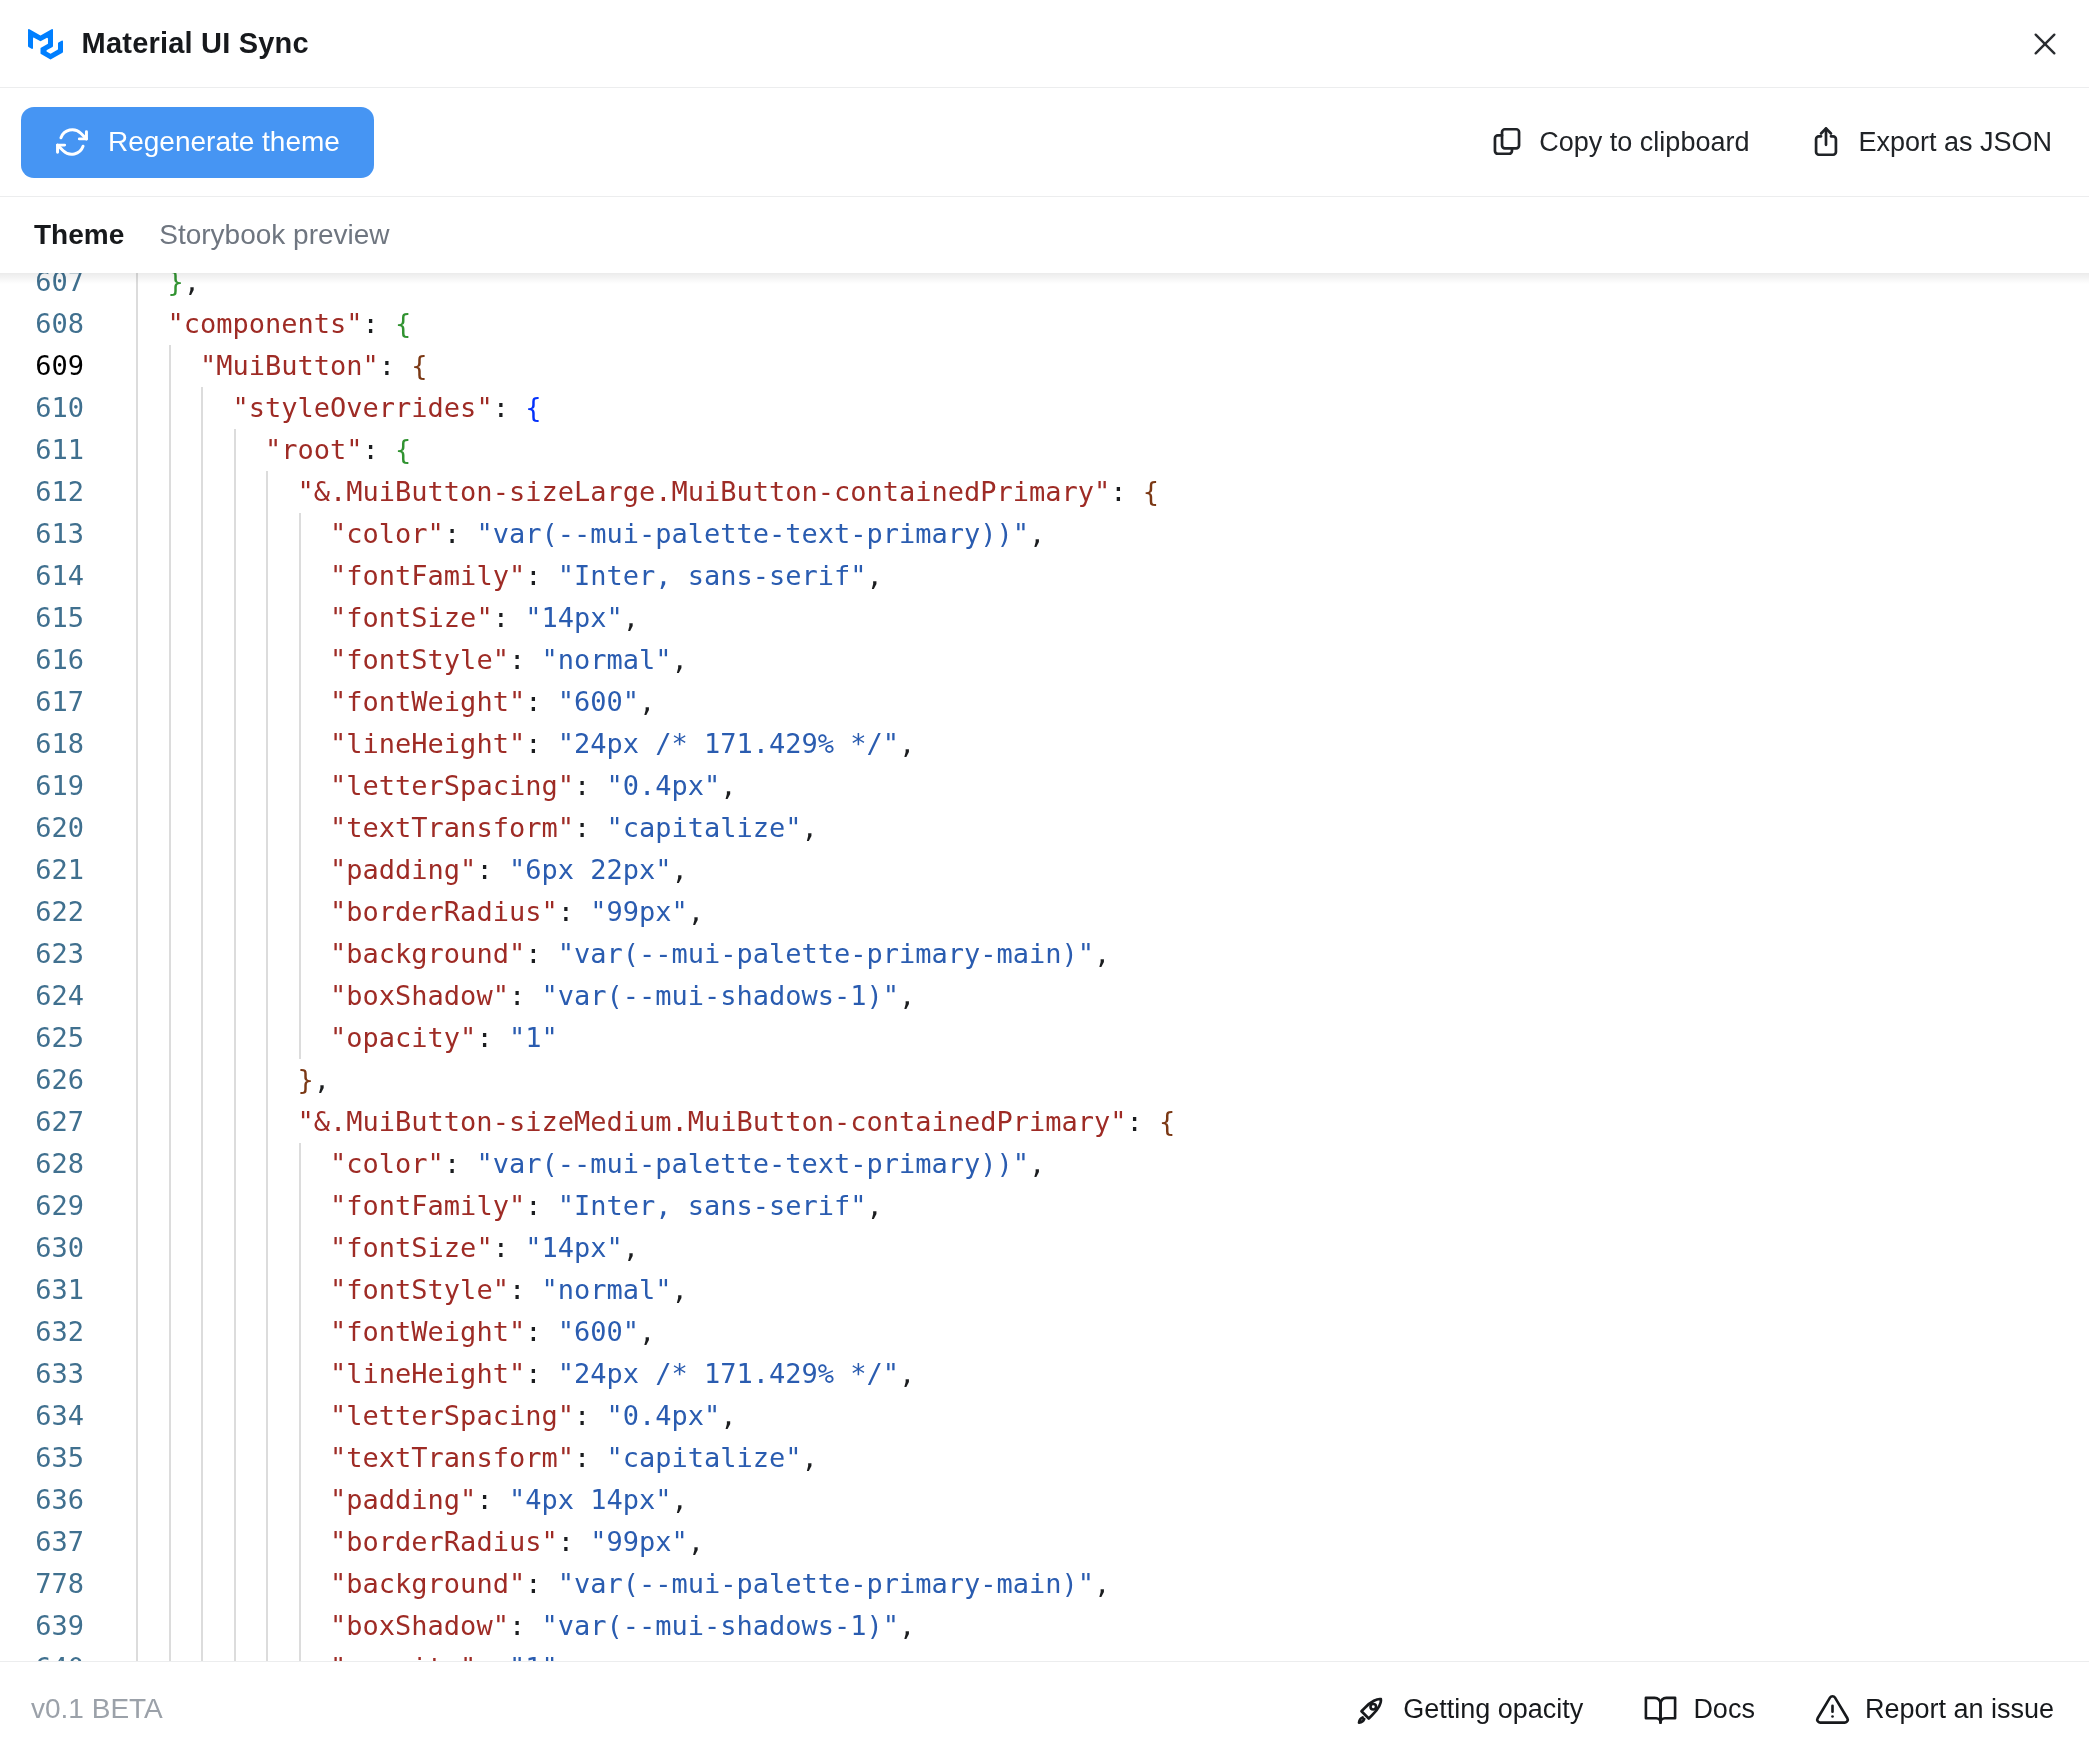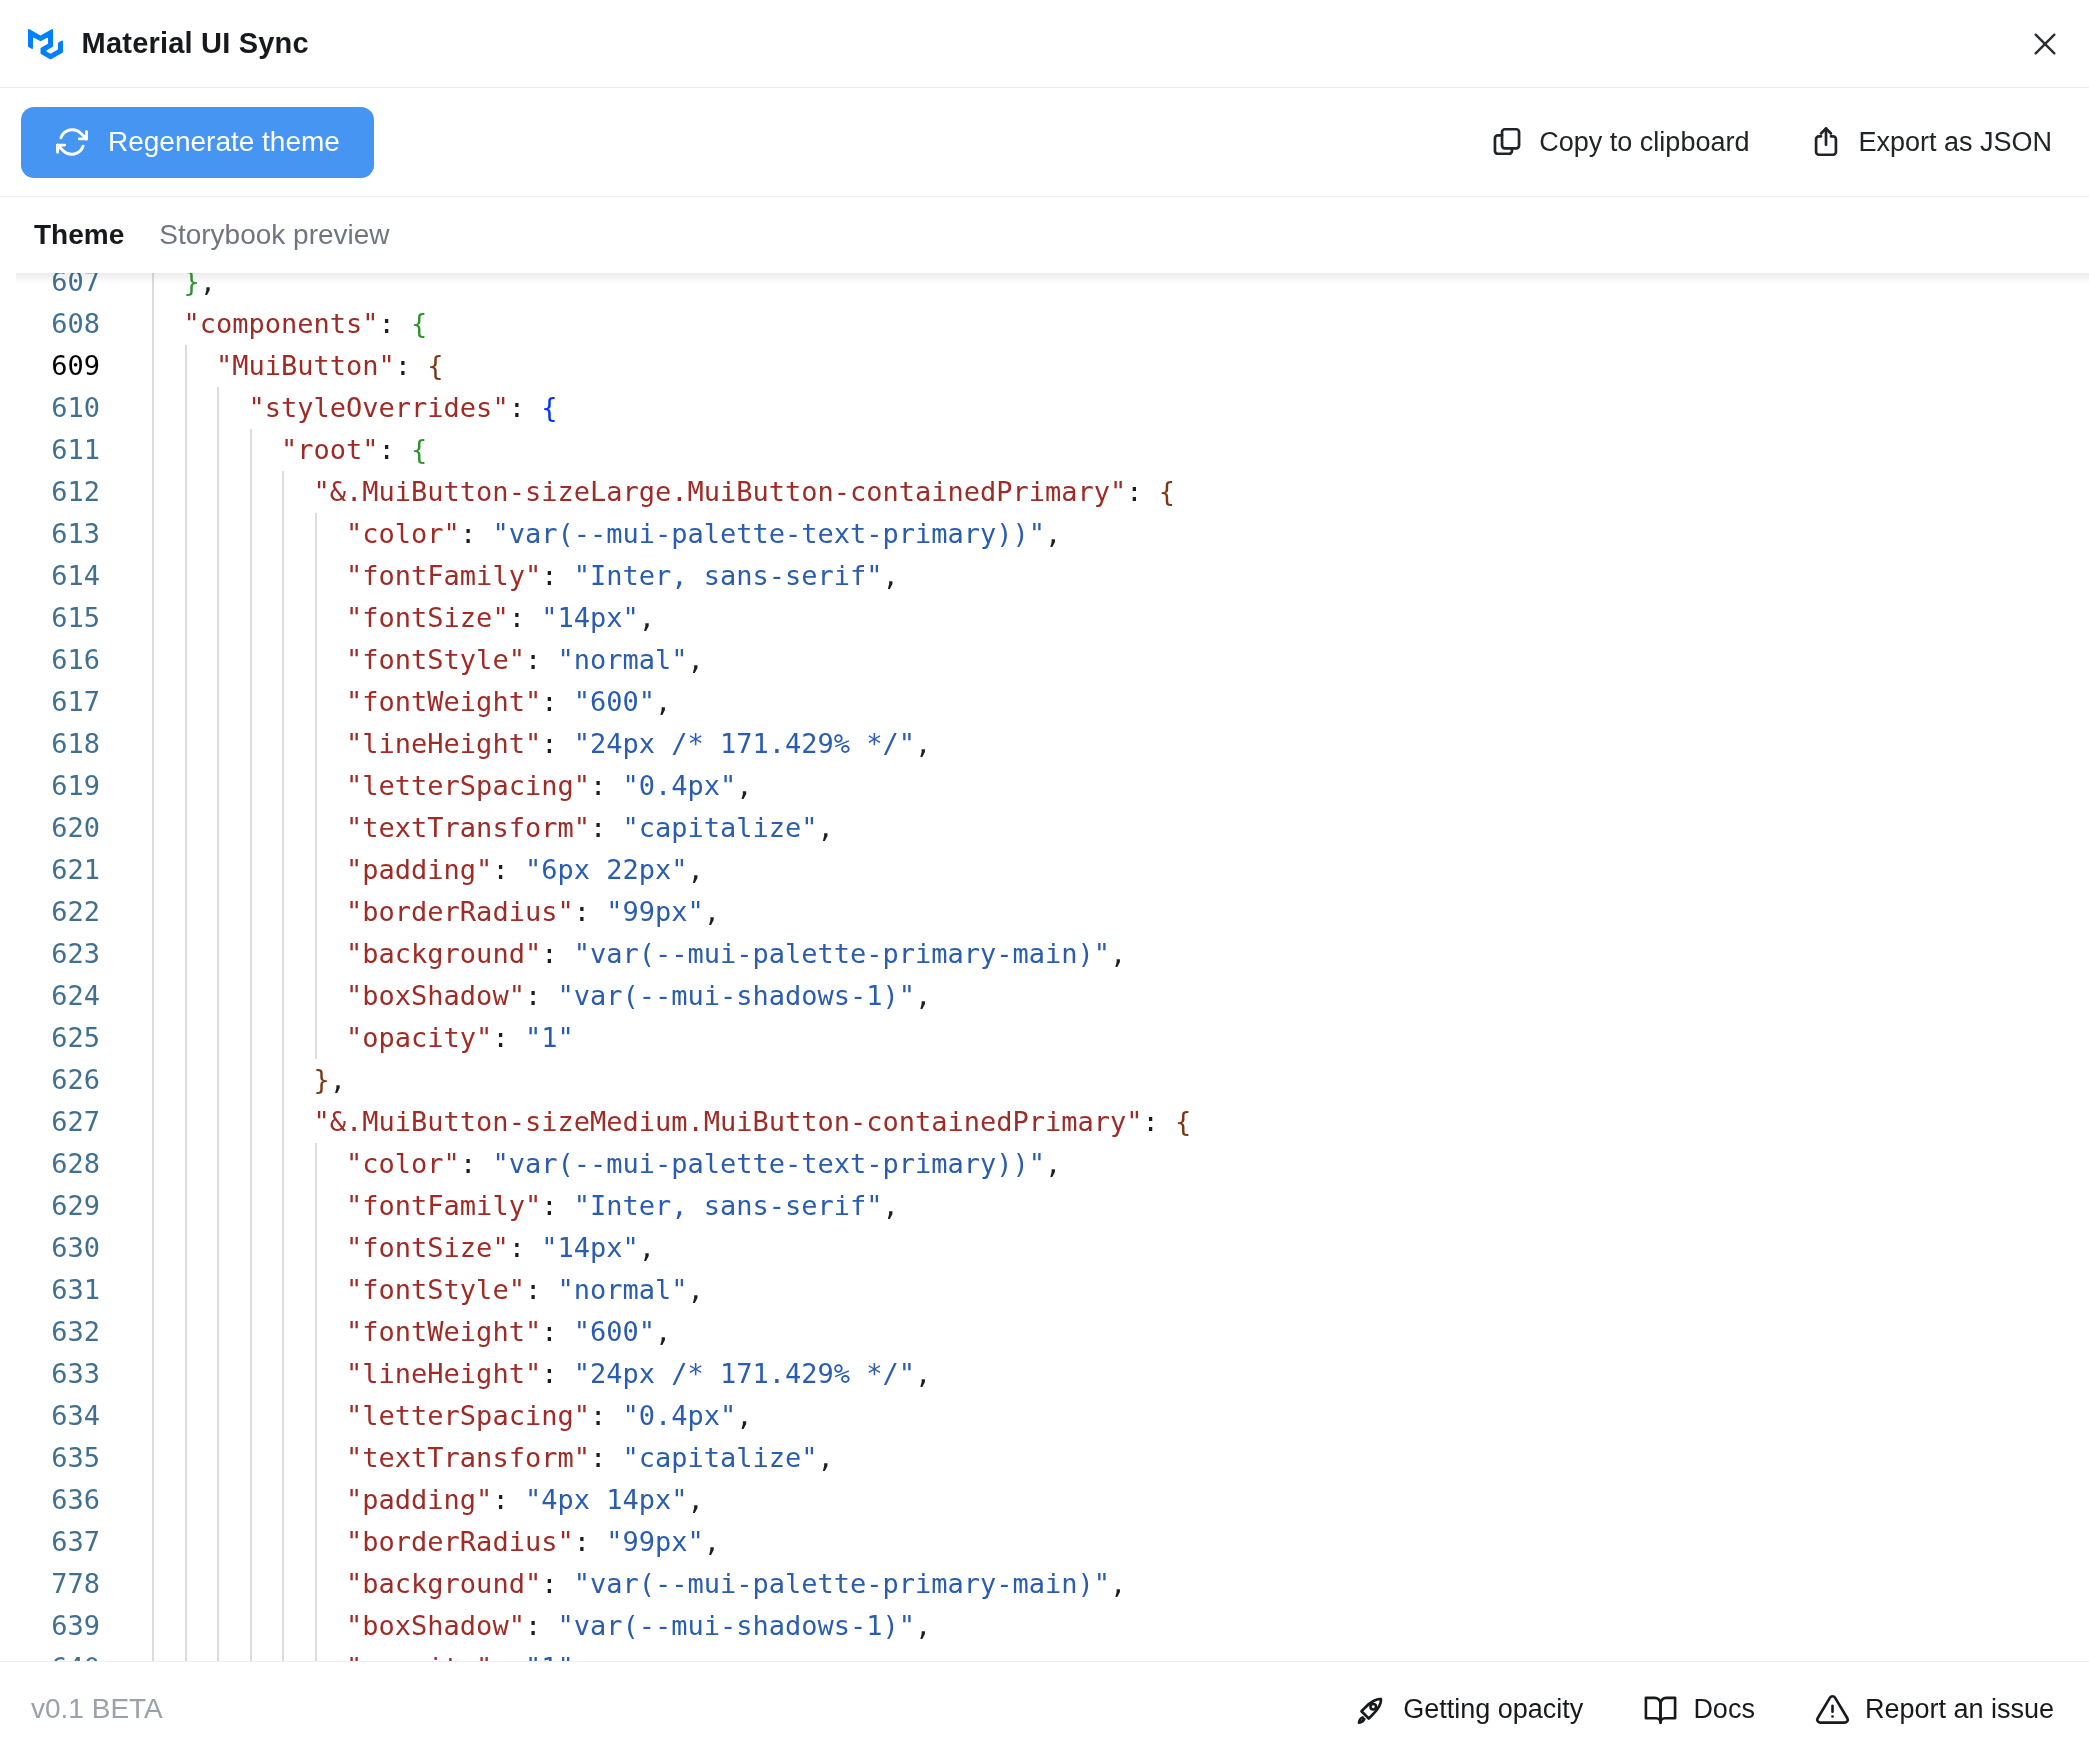--- a/index.html
+++ b/index.html
@@ -45,21 +45,21 @@
   .tabbar {
     position:absolute; top:197px; left:0; right:0; height:76px;
     display:flex; align-items:center; gap:35px; padding-left:34px; background:#fff;
   }
   .tab { font-size:28px; cursor:pointer; background:none; border:none; font-family:inherit; }
   .tab.active { font-weight:700; color:#17191c; }
   .tab.inactive { font-weight:400; color:#6f7680; }
 
   
   .editor {
-    position:absolute; top:273px; left:16px; right:0; height:1388px;
+    position:absolute; top:273px; left:0; right:0; height:1388px;
     overflow:hidden; background:#fff;
     font-family:"DejaVu Sans Mono", monospace; font-size:27px; line-height:42px;
   }
   .editor::before {
     content:''; position:absolute; top:0; left:0; right:0; height:11.2px;
     background:linear-gradient(rgba(0,0,0,0.08), rgba(0,0,0,0)); z-index:3; pointer-events:none;
   }
   .code-content { position:absolute; top:-12px; left:0; right:0; }
   .code-line { position:relative; height:42px; }
   .ln { position:absolute; left:0; top:0; width:84px; text-align:right; }

